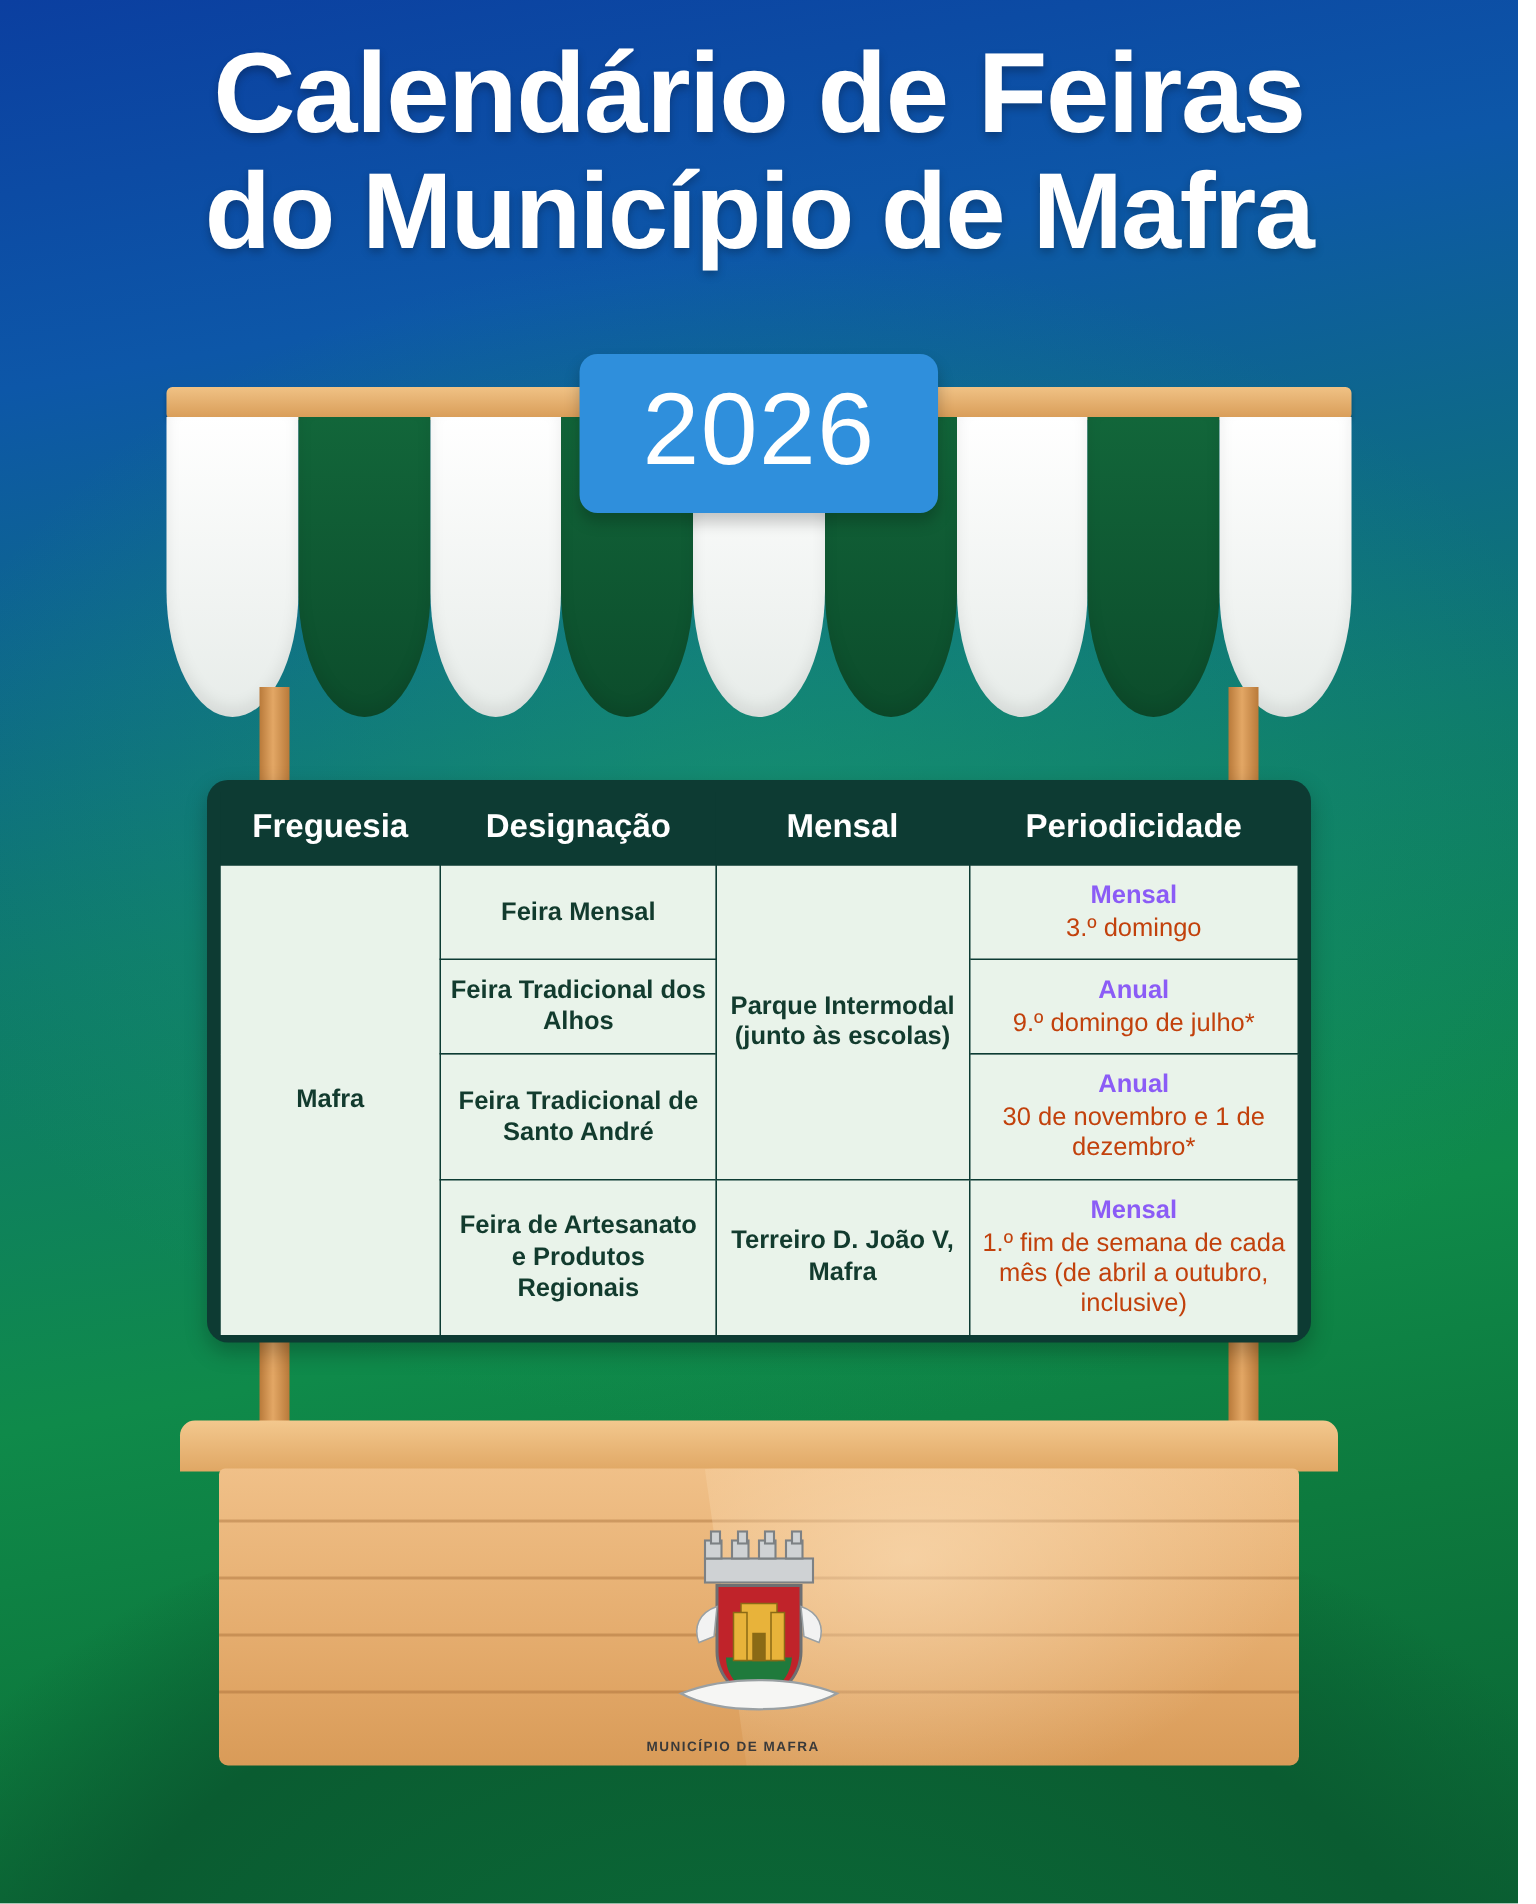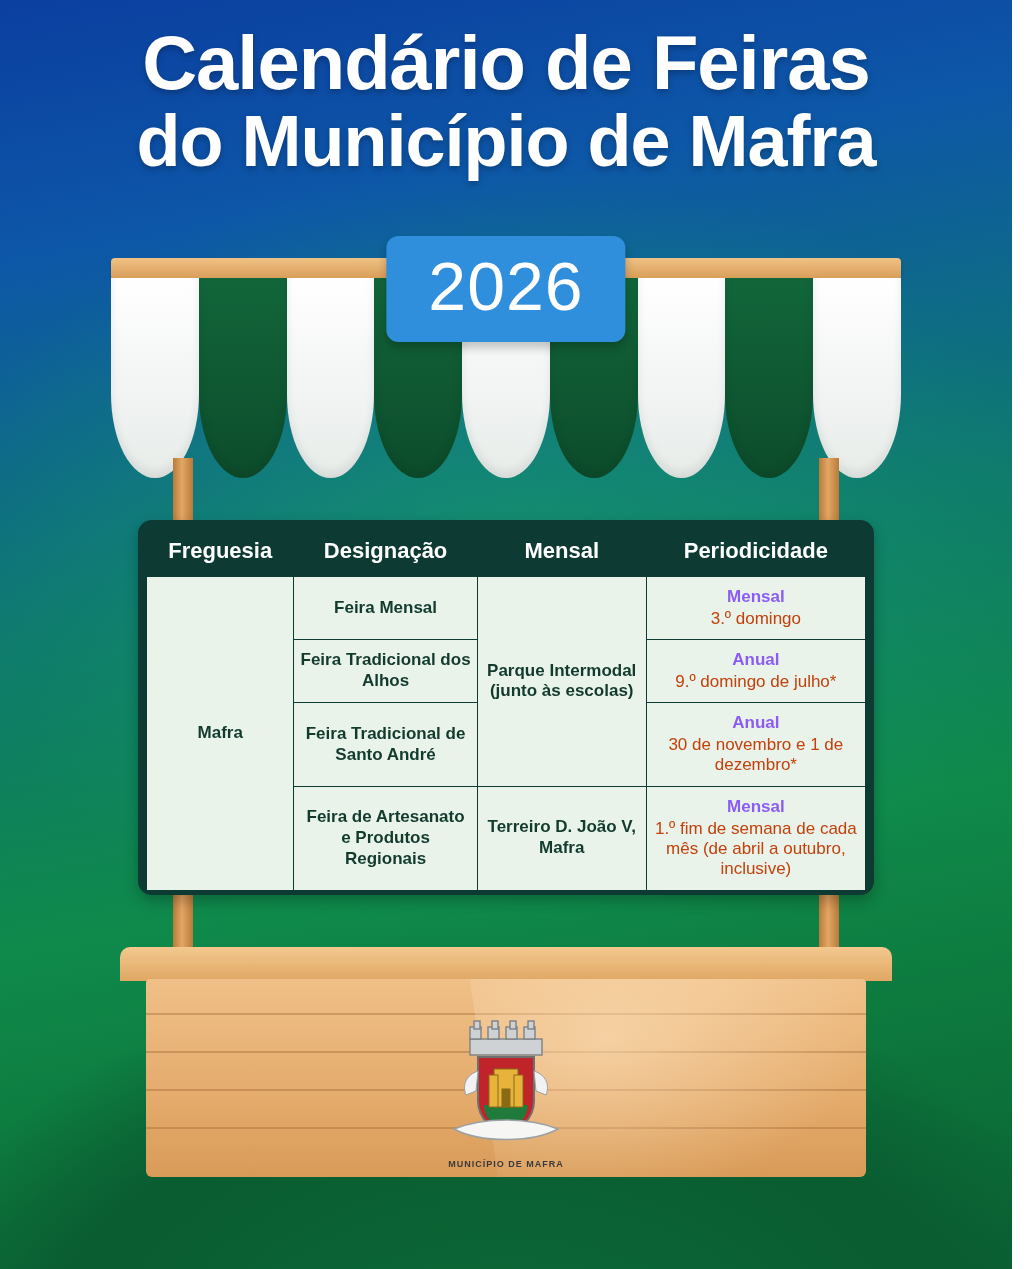--- a/index.html
+++ b/index.html
@@ -259,21 +259,21 @@
     transform: rotate(-8deg);
   }
 
   
   .crest {
     position: absolute;
     left: 50%;
     transform: translateX(-50%);
     bottom: 100px;
     width: 150px;
-    text-align: center;
+    text-align: left;
     z-index: 9;
   }
   .crest svg { display: block; margin: 0 auto; }
   .crest-caption {
     font-size: 9px;
     font-weight: bold;
     color: #3a3a3a;
     letter-spacing: 1px;
     margin-top: -4px;
   }

